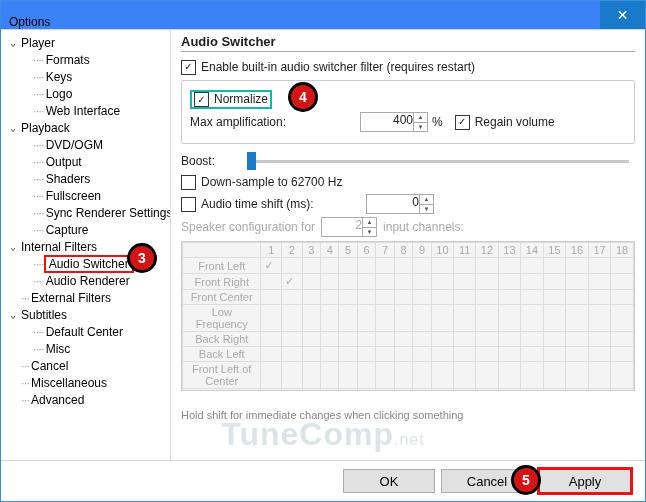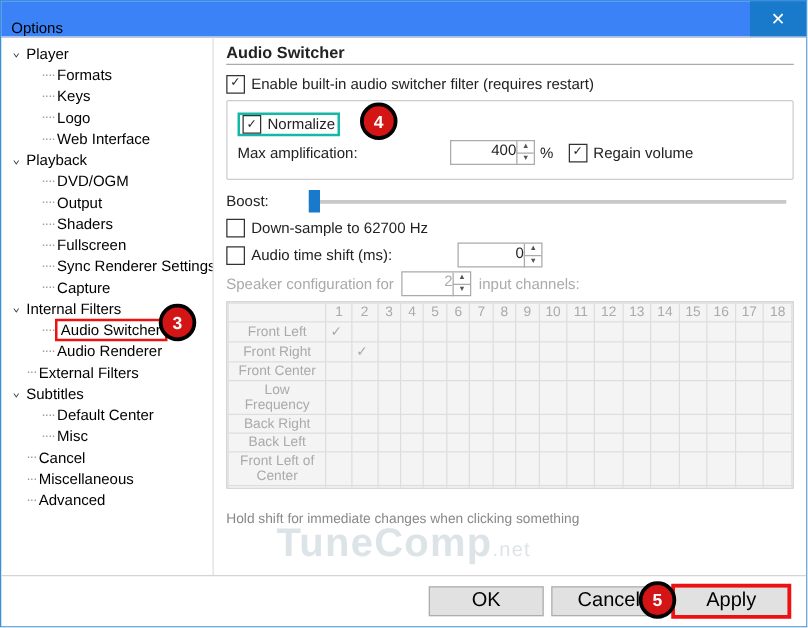--- a/index.html
+++ b/index.html
@@ -29,21 +29,21 @@
 .num-input .spin div:first-child{border-bottom:1px solid #aaa}
 .slider-track{flex:1;height:3px;background:#c8c8c8;position:relative;margin:0 6px}
 .slider-thumb{position:absolute;width:9px;height:18px;background:#1979ca;top:-8px;left:0}
 .table-wrap{border:1px solid #ccc;margin-top:4px;height:148px;overflow:hidden;color:#aaa;background:#fafafa}
 .table-wrap table{border-collapse:collapse;width:100%;font-size:11px}
 .table-wrap th,.table-wrap td{border:1px solid #ddd;padding:1px 3px;background:#f4f4f4;font-weight:normal}
 .table-wrap th{text-align:center;color:#aaa;width:22px}
 .table-wrap td.rowh{text-align:center;width:110px}
 .hint{color:#888;font-size:11px;margin-top:18px}
 .footer{height:40px;border-top:1px solid #d4d4d4;display:flex;align-items:center;justify-content:flex-end;padding-right:14px;gap:6px}
-.btn{min-width:74px;height:22px;border:1px solid #adadad;background:#e1e1e1;display:inline-flex;align-items:center;justify-content:center;font-size:16px;padding:0 8px}
+.btn{min-width:74px;height:22px;border:1px solid #adadad;background:#e1e1e1;display:inline-flex;align-items:center;justify-content:center;font-size:13px;padding:0 8px}
 .btn.highlight{outline:3px solid #e11;outline-offset:-1px}
 .badge{position:absolute;width:24px;height:24px;border-radius:50%;background:#d41515;border:3px solid #000;color:#fff;font-weight:bold;display:flex;align-items:center;justify-content:center;font-size:14px;z-index:10}
 .normalize-wrap{display:inline-flex;align-items:flex-start;border:2px solid #14b8a6;padding:0 2px;position:relative}
 .disabled-text{color:#aaa}
 .watermark{position:absolute;bottom:48px;left:50%;transform:translateX(-50%);font-size:32px;font-weight:bold;color:rgba(180,195,205,.45);letter-spacing:1px;pointer-events:none}
 .watermark .net{font-size:16px;font-weight:normal}
 </style>
 </head>
 <body>
 

